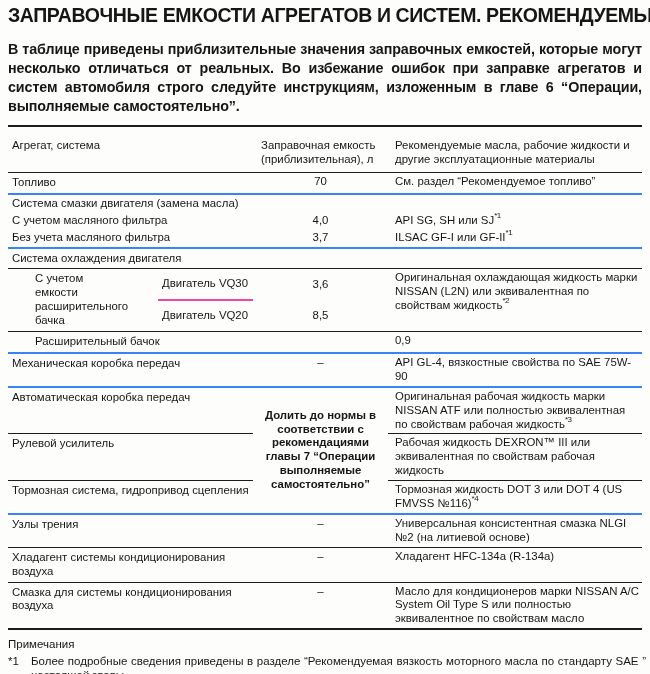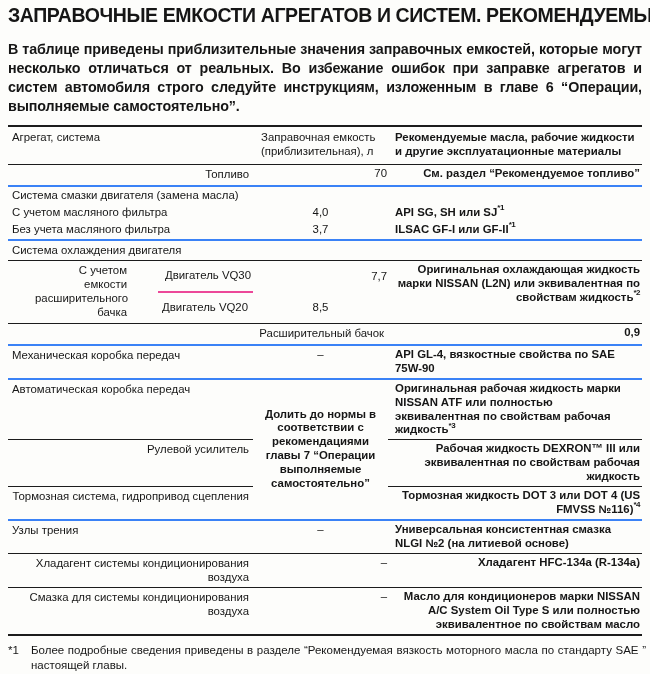--- a/index.html
+++ b/index.html
@@ -40,26 +40,26 @@
     width: 634px;
     border-collapse: collapse;
     table-layout: fixed;
     font-size: 11.4px;
     line-height: 1.22;
     border-top: 2px solid #1c1c1c;
     border-bottom: 2px solid #1c1c1c;
   }
   td { vertical-align: top; padding: 2px 3px; }
   td.lbl { padding: 3px 4px 3px 4px; }
-  td.hdr { padding-top: 4px; padding-bottom: 5px; }
+  td.hdr { padding-top: 12px; padding-bottom: 5px; }
   td.val { text-align: center; padding-left: 1px; padding-right: 1px; }
-  td.mat { padding-left: 7px; padding-right: 2px; font-weight: bold; }
+  td.mat { padding-left: 7px; padding-right: 2px; }
   td.sect { padding: 2.5px 4px; }
   td.ind { padding-left: 27px; }
-  tr.t1 > td { border-top: 1px solid #1c1c1c; text-align: right; }
+  tr.t1 > td { border-top: 1px solid #1c1c1c; }
   tr.t2 > td { border-top: 2px solid #3b82f6; }
   td.t2only { border-top: 2px solid #ec4899; }
   td.engine { vertical-align: middle; padding: 6px 2px 6px 4px; }
   td.engval { vertical-align: middle; text-align: center; padding: 6px 1px; }
   td.fill {
     vertical-align: middle;
     text-align: center;
     padding: 2px 6px;
     font-weight: bold;
   }
@@ -132,21 +132,21 @@
     </tr>
 
     <tr class="t2">
       <td colspan="4" class="sect">Система охлаждения двигателя</td>
     </tr>
     <tr class="t1">
       <td rowspan="2" class="lbl ind">
             <span class="cool-lbl">С учетом емкости расширительного бачка</span>
           </td>
       <td class="engine">Двигатель VQ30</td>
-      <td class="engval">7,7</td>
+      <td class="engval">3,6</td>
       <td rowspan="2" class="mat"><span>Оригинальная охлаждающая жидкость марки NISSAN (L2N) или эквивалентная по свойствам жидкость</span><sup class="ref">*2</sup></td>
     </tr>
     <tr>
       <td class="engine t2only">Двигатель VQ20</td>
       <td class="engval">8,5</td>
     </tr>
     <tr class="t1">
       <td colspan="3" class="lbl ind">Расширительный бачок</td>
       <td class="mat">0,9</td>
     </tr>
@@ -185,20 +185,21 @@
 
     <tr class="t1">
       <td colspan="2" class="lbl">Смазка для системы кондиционирования воздуха</td>
       <td class="val">–</td>
       <td class="mat">Масло для кондиционеров марки NISSAN A/C System Oil Type S или полностью эквивалентное по свойствам масло</td>
     </tr>
   </tbody>
     </table>
 
   <div class="notes">
+    <div class="notes-heading">Примечания</div>
 
     <div class="note">
       <span class="marker">*1</span>
       <span>Более подробные сведения приведены в разделе “Рекомендуемая вязкость моторного масла по стандарту SAE ” настоящей главы.</span>
     </div>
 
   </div>
 
 </div>
 

